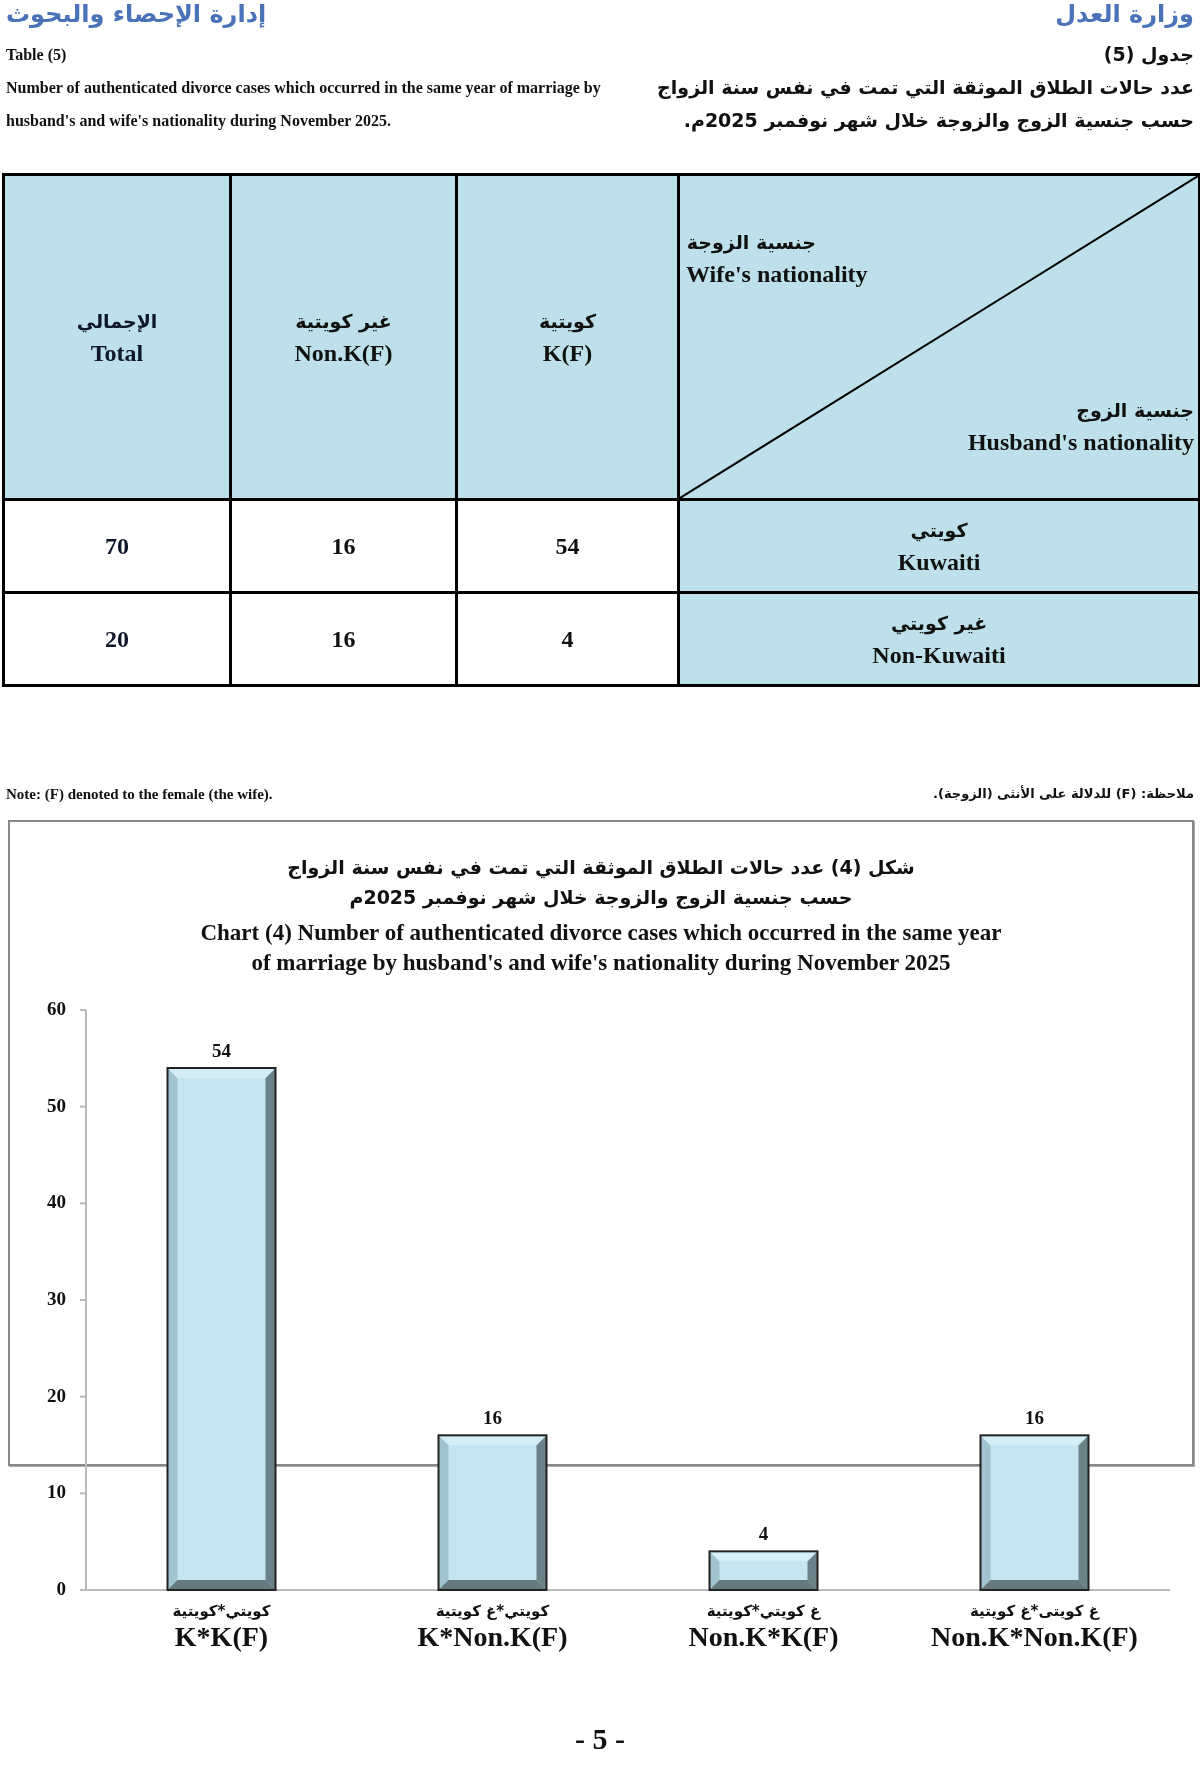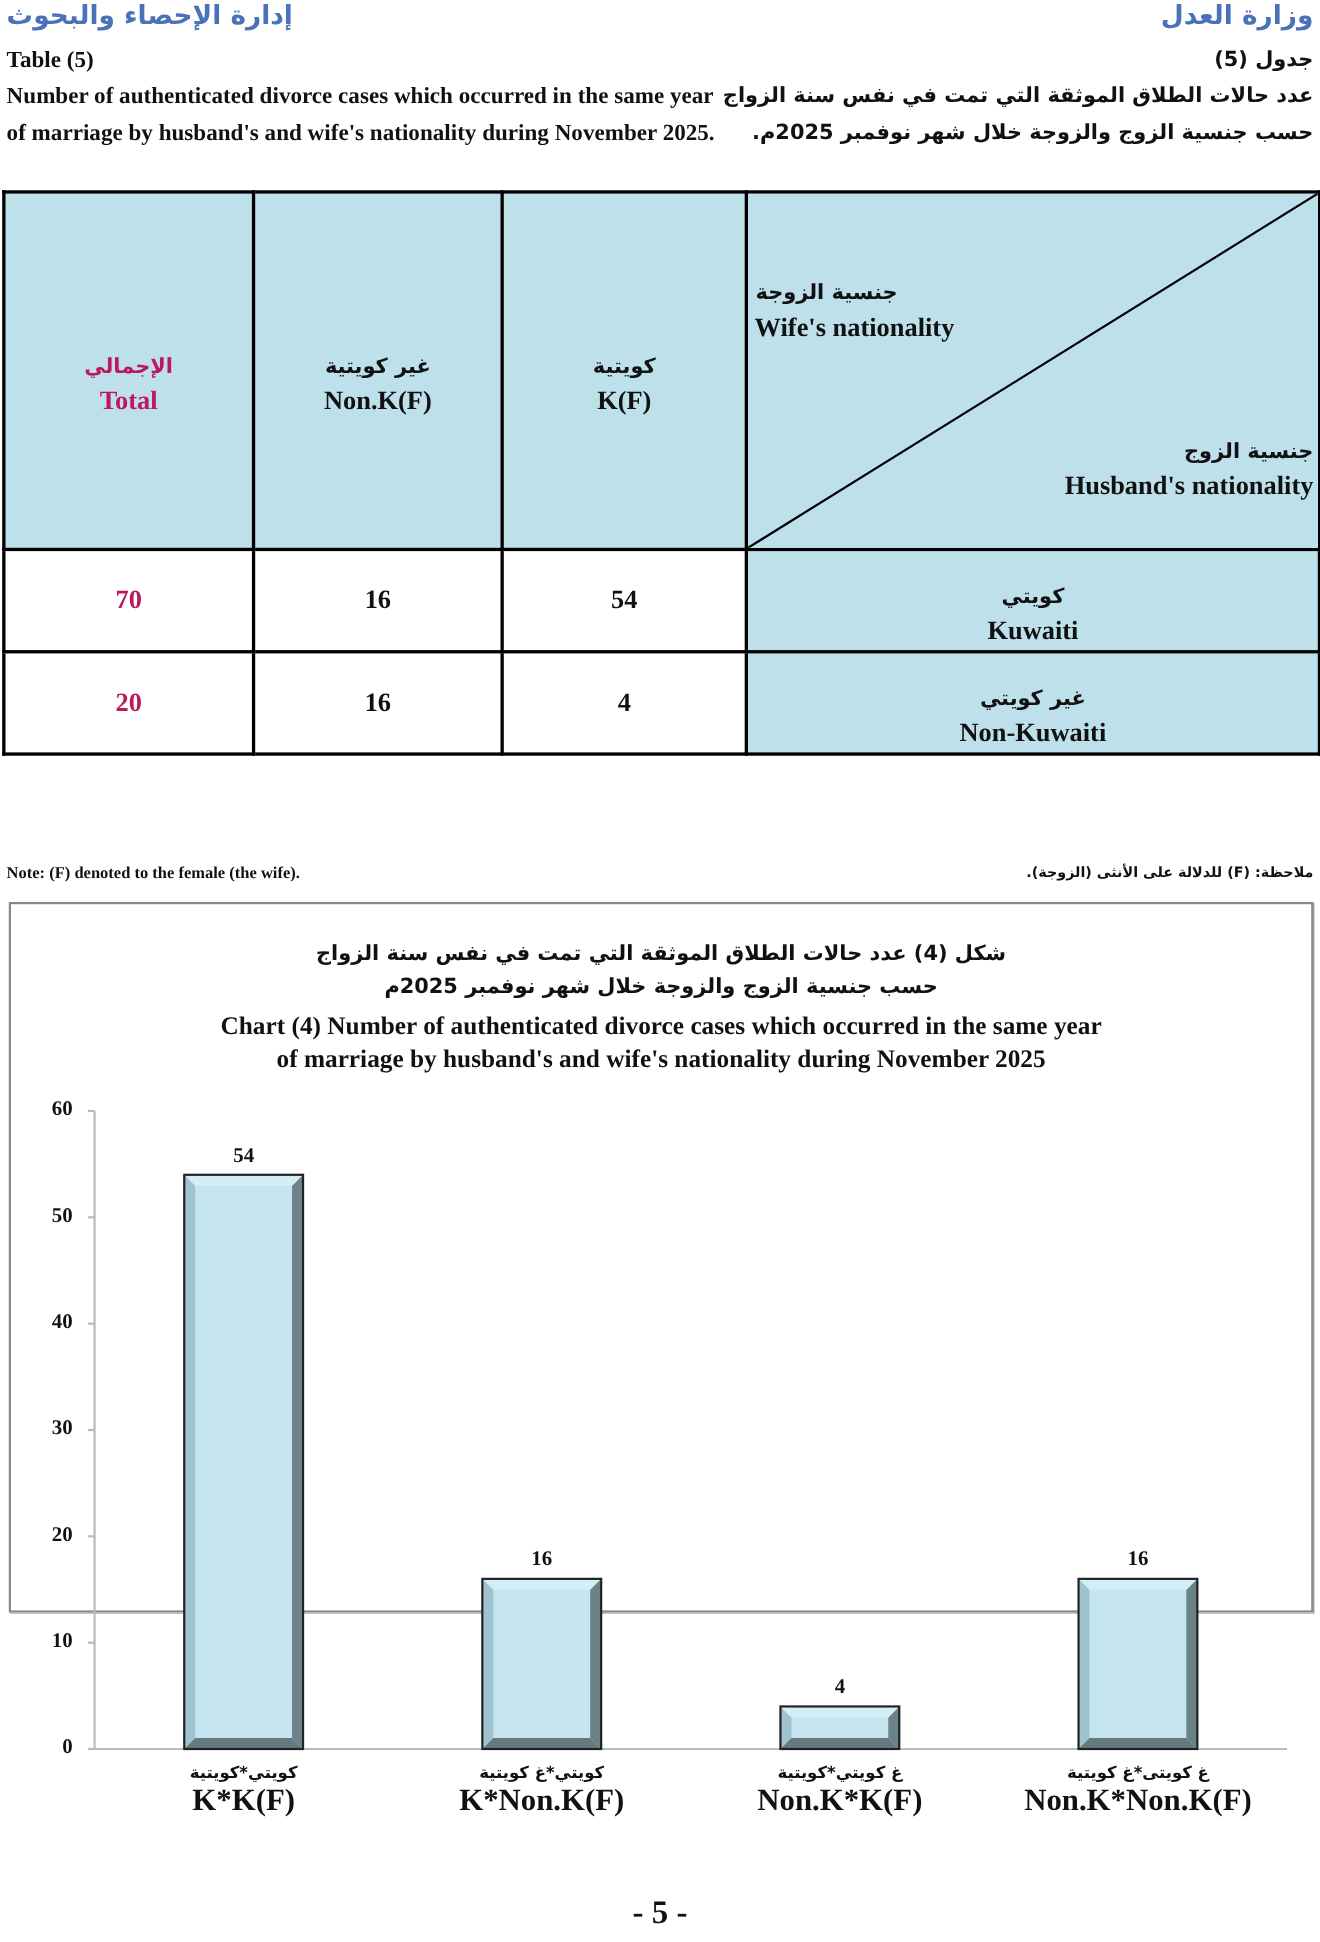--- a/index.html
+++ b/index.html
@@ -1,29 +1,29 @@
 <!DOCTYPE html>
 <html><head>
 <meta charset="utf-8">
 <style>
   html, body { margin:0; padding:0; background:#ffffff; }
   body { width:1200px; height:1765px; position:relative; font-family:"Liberation Serif", serif; color:#111; overflow:hidden; }
   .ar { font-family:"DejaVu Sans", sans-serif; direction:rtl; }
   .hdr-left { position:absolute; left:6px; top:0px; font-size:24px; color:#4a72b8; font-weight:bold; }
   .hdr-right { position:absolute; right:6px; top:0px; font-size:24px; color:#4a72b8; font-weight:bold; }
-  .en-title { position:absolute; left:6px; top:38px; width:660px; font-weight:bold; font-size:21px; line-height:33px; }
+  .en-title { position:absolute; left:6px; top:38px; width:660px; font-weight:bold; font-size:16px; line-height:33px; }
   .ar-title { position:absolute; right:6px; top:38px; width:540px; font-weight:bold; font-size:19px; line-height:33px; text-align:right; }
   table.main { position:absolute; left:2px; top:173px; width:1196px; border-collapse:collapse; table-layout:fixed; }
   table.main td { border:3px solid #000; text-align:center; vertical-align:middle; font-weight:bold; font-size:24px; padding:0; }
   .blue { background:#bde0ea; }
   .white { background:#ffffff; }
-  .red { color:#be185d; }
+  .red { color:#0f172a; }
   .hdr-cell { height:322px; }
   .row-cell { height:90px; }
-  .cell-ar { font-family:"DejaVu Sans", sans-serif; font-size:19px; display:block; line-height:32px;margin-top:24px; }
+  .cell-ar { font-family:"DejaVu Sans", sans-serif; font-size:19px; display:block; line-height:32px; }
   .cell-en { display:block; line-height:32px; }
   .diag { position:relative; }
   .diag svg { position:absolute; left:0; top:0; width:100%; height:100%; }
   .wife-lbl { position:absolute; left:6px; top:50px; text-align:left; }
   .hus-lbl { position:absolute; right:4px; bottom:40px; text-align:right; }
   .note-en { position:absolute; left:6px; top:786px; font-size:15px; font-weight:bold;text-align:right; }
   .note-ar { position:absolute; right:6px; top:786px; font-size:13px; font-weight:bold; }
   .chart-box { position:absolute; left:8px; top:820px; width:1186px; height:646px; border:2px solid #888; box-shadow:1px 1px 0 #aaa; box-sizing:border-box; }
   .chart-title-ar { position:absolute; left:0; width:100%; top:30px; text-align:center; font-size:19px; font-weight:bold; line-height:30px; }
   .chart-title-en { position:absolute; left:0; width:100%; top:96px; text-align:center; font-size:23px; font-weight:bold; line-height:30px; }

